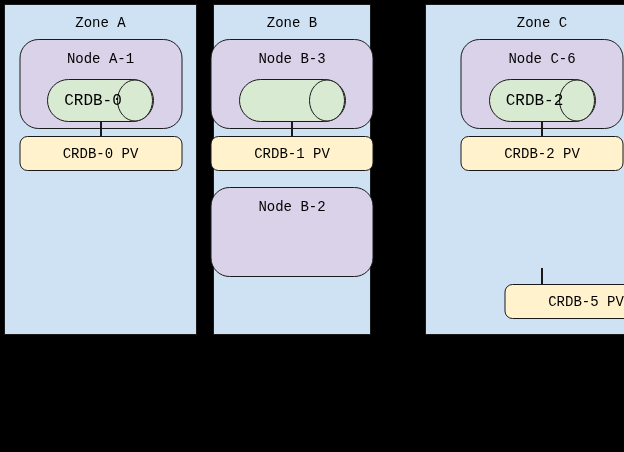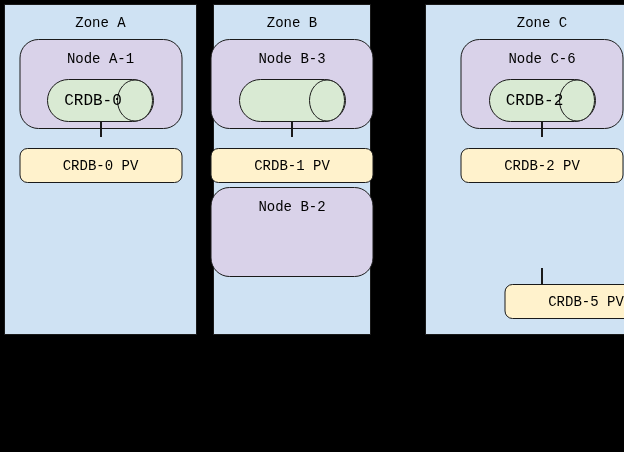--- a/index.html
+++ b/index.html
@@ -98,21 +98,21 @@
     height: 35px;
     background: #fff2cc;
     border: 1px solid #1a1a1a;
     border-radius: 8px;
     box-sizing: border-box;
     display: flex;
     align-items: center;
     justify-content: center;
     font-size: 14px;
   }
-  .pv-first  { top: 143px; }
+  .pv-first  { top: 131px; }
   .pv-second { top: 279px; margin-left: 44px; }
 </style>
 </head>
 <body>
 
 <div class="canvas">
 
   <section class="zone zone-a">
     <div class="zone-title">Zone A</div>
 

